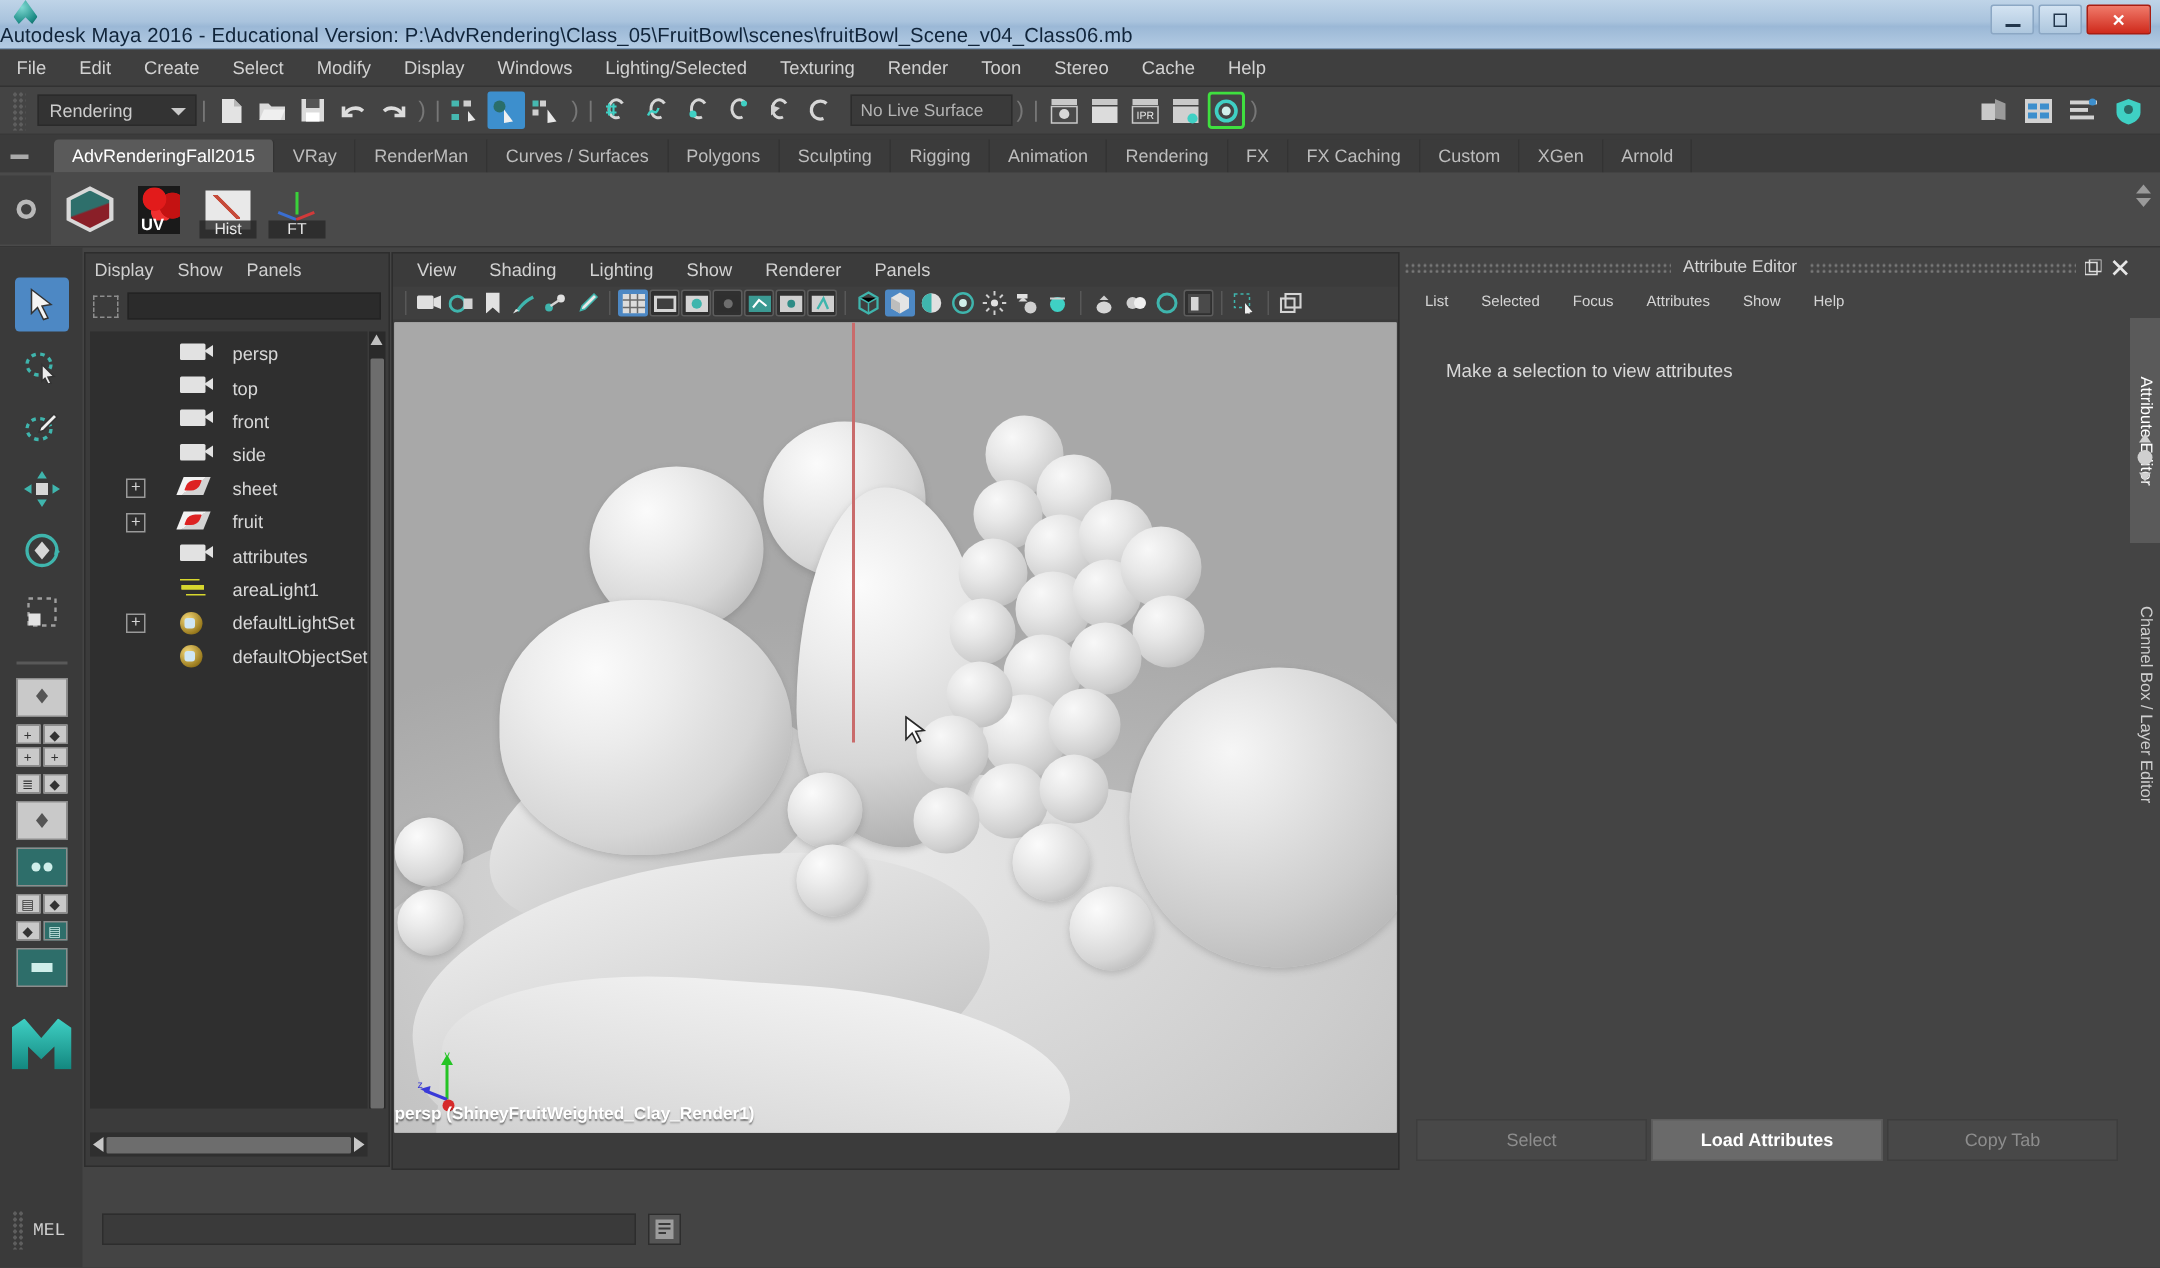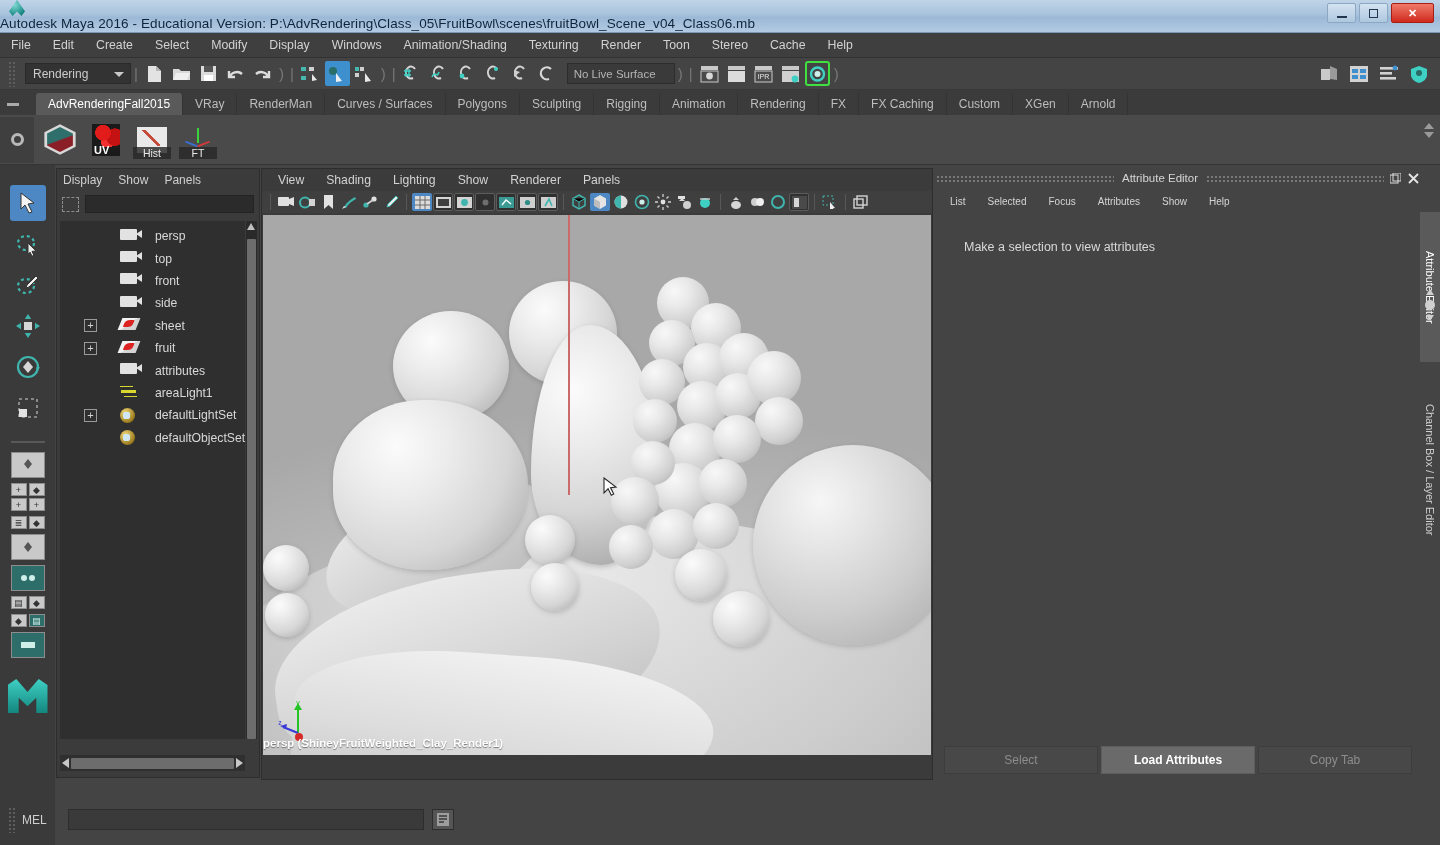--- a/index.html
+++ b/index.html
@@ -306,21 +306,21 @@
     display: flex; align-items: center; justify-content: center;
   }
   .side-tab.active { background: #5a5a5a; color: #ffffff; }
   .side-spin { position: absolute; right: 3px; top: 120px; width: 14px; }
 
   
   .melbar {
     position: absolute; left: 0; bottom: 12px; width: 1440px; height: 27px;
     display: flex; align-items: center; padding-left: 22px; gap: 8px;
   }
-  .mel-label { font-size: 12px; color: #d0d0d0; width: 38px; }
+  .mel-label { font-size: 12px; color: #d0d0d0; width: 38px; font-family: Liberation Mono, monospace; }
   .mel-input { width: 356px; height: 21px; background: #3a3a3a; border: 1px solid #2d2d2d; }
   .mel-output {
     flex: 1; height: 21px; background: #3a3a3a; border: 1px solid #2d2d2d;
     display: flex; align-items: center; padding-left: 7px; overflow: hidden;
     font-size: 11.6px; color: #d9d9d9; white-space: nowrap; margin-right: 4px;
   }
   .mel-btn { width: 22px; height: 21px; background: #555; border: 1px solid #2d2d2d;
     display:flex;align-items:center;justify-content:center; margin-right: 8px; }
   .leftdots { position:absolute; left:8px; bottom:12px; width:8px; height:26px;
     background-image: radial-gradient(#5e5e5e 38%, transparent 40%); background-size: 4px 4px; }
@@ -345,21 +345,21 @@
   </div>
 
   <div class="menubar" id="menubar">
       <span class="mitem">File</span>
       <span class="mitem">Edit</span>
       <span class="mitem">Create</span>
       <span class="mitem">Select</span>
       <span class="mitem">Modify</span>
       <span class="mitem">Display</span>
       <span class="mitem">Windows</span>
-      <span class="mitem">Animation/Shading</span>
+      <span class="mitem">Lighting/Selected</span>
       <span class="mitem">Texturing</span>
       <span class="mitem">Render</span>
       <span class="mitem">Toon</span>
       <span class="mitem">Stereo</span>
       <span class="mitem">Cache</span>
       <span class="mitem">Help</span>
     </div>
 
   <div class="statusline">
     <div class="dragdots"></div>

